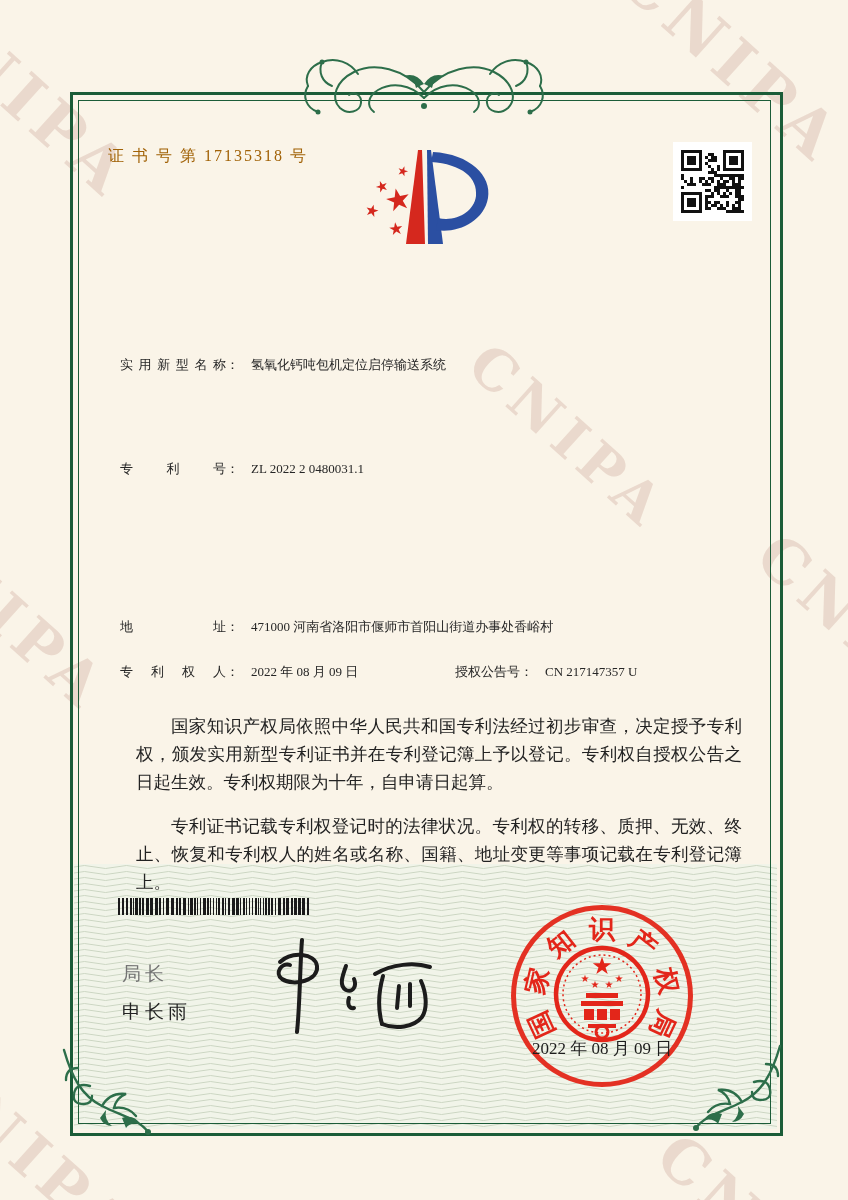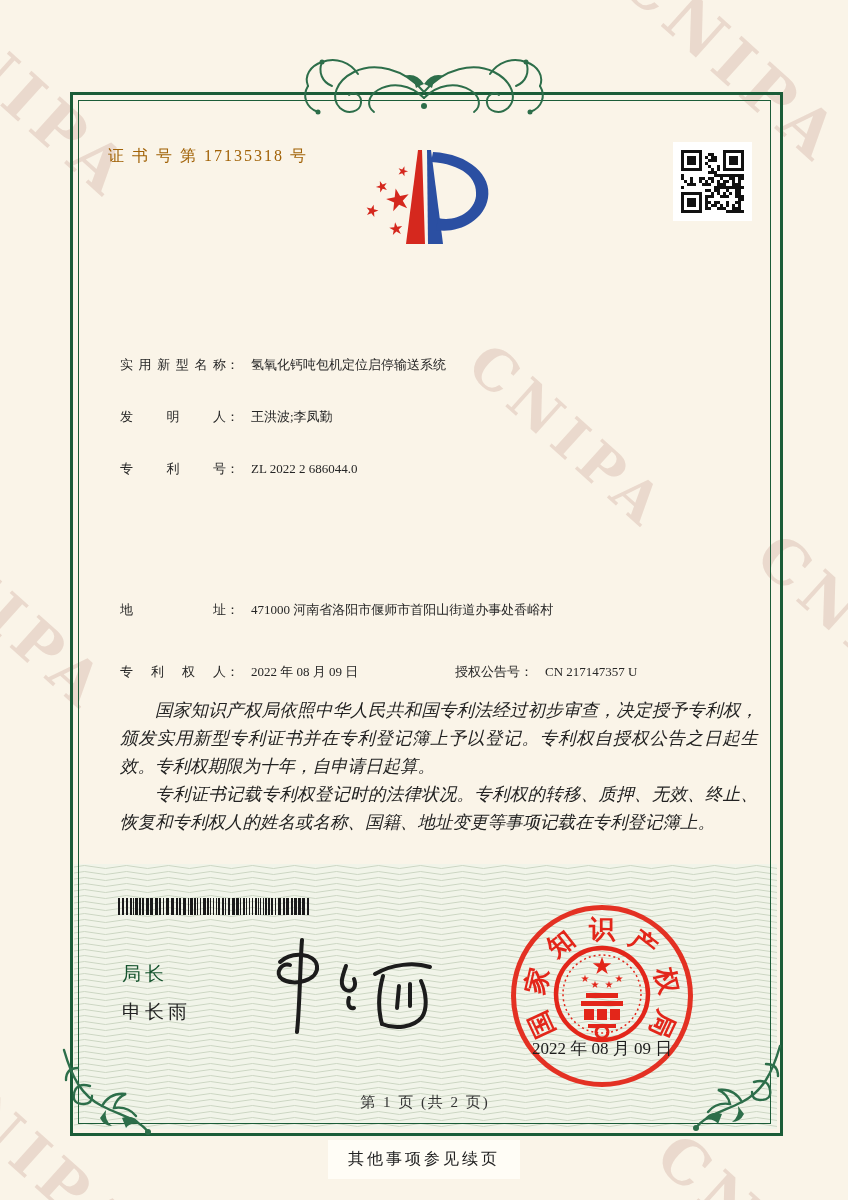--- a/index.html
+++ b/index.html
@@ -37,27 +37,27 @@
   .title{position:absolute;left:0;top:258px;width:848px;text-align:center;font-size:41px;
       font-weight:bold;letter-spacing:10px;color:#151515;}
 
   .frow{position:absolute;left:120px;width:660px;font-size:13px;color:#262626;}
   .flabel{display:inline-block;width:106px;text-align:justify;text-align-last:justify;vertical-align:top;}
   .fvalue{margin-left:12px;white-space:pre;}
   .fpair2{position:absolute;left:335px;top:0;}
 
   .body-text{position:absolute;left:120px;top:696px;width:638px;font-size:17.5px;
       line-height:28px;color:#222;text-align:justify;}
-  .body-text p{margin:0;text-indent:2em;font-style:italic;}
+  .body-text p{margin:16px;text-indent:2em;}
 
   .barcode{position:absolute;left:118px;top:898px;height:17px;white-space:nowrap;font-size:0;}
   .barcode i{display:inline-block;height:17px;background:#1a1a1a;vertical-align:top;}
   .barcode s{display:inline-block;height:17px;vertical-align:top;}
 
-  .director-title{position:absolute;left:122px;top:961px;font-size:19px;letter-spacing:4px;color:#14532d;}
+  .director-title{position:absolute;left:122px;top:961px;font-size:19px;letter-spacing:4px;color:#737373;}
   .director-name{position:absolute;left:122px;top:999px;font-size:19px;letter-spacing:4px;color:#222;}
   .sig{position:absolute;left:242px;top:934px;width:200px;height:106px;}
 
   .seal{position:absolute;left:511px;top:905px;width:182px;height:182px;z-index:6;}
   .seal-ring{position:absolute;left:0;top:0;width:172px;height:172px;border-radius:50%;
       border:5px solid rgba(227,38,24,0.95);}
   .seal-char{position:absolute;color:#e3261a;font-weight:bold;font-size:26px;line-height:1;
       font-family:"Liberation Serif",serif;}
   .seal-date{position:absolute;left:0;top:132px;width:182px;text-align:center;font-size:17px;
       color:#1d1d1d;white-space:pre;z-index:7;}
@@ -606,27 +606,24 @@
           <b class="on"></b>
           <b class="on"></b>
           <b class="on"></b>
         </div>
     </div>
 
 
     <div class="frow" style="top:356px;">
       <span class="flabel">实用新型名称</span><span>：</span><span class="fvalue">氢氧化钙吨包机定位启停输送系统</span>
     </div>
-    <div class="frow" style="top:408px;">
-      <span class="flabel">发明人</span><span>：</span><span class="fvalue">王洪波;李凤勤</span>
-    </div>
     <div class="frow" style="top:460px;">
-      <span class="flabel">专利号</span><span>：</span><span class="fvalue">ZL 2022 2 686044.0</span>
-    </div>
-    <div class="frow" style="top:601px;">
+      <span class="flabel">专利号</span><span>：</span><span class="fvalue">ZL 2022 2 0480031.1</span>
+    </div>
+    <div class="frow" style="top:618px;">
       <span class="flabel">地址</span><span>：</span><span class="fvalue">471000 河南省洛阳市偃师市首阳山街道办事处香峪村</span>
     </div>
     <div class="frow" style="top:663px;">
       <span>
         <span class="flabel">专利权人</span><span>：</span><span class="fvalue">2022 年 08 月 09 日</span>
       </span>
       <span class="fpair2">
         <span>授权公告号</span><span>：</span><span class="fvalue">CN 217147357 U</span>
       </span>
     </div>
@@ -679,20 +676,16 @@
           <rect x="32" y="68" width="10" height="11"></rect>
           <rect x="45" y="68" width="10" height="11"></rect>
           <rect x="58" y="68" width="10" height="11"></rect>
           <rect x="36" y="83" width="28" height="4"></rect>
           <circle cx="50" cy="91" r="6" fill="none" stroke="#e3261a" stroke-width="3"></circle>
         </g>
       </svg>
       <div class="seal-date">2022 年 08 月 09 日</div>
     </div>
 
-    <div class="page-info">第 1 页 (共 2 页)</div>
-
-    <div class="cont-wrap">
-      <span class="cont-note">其他事项参见续页</span>
-    </div>
+
 
   </div>
 </div>
 
 </body></html>

